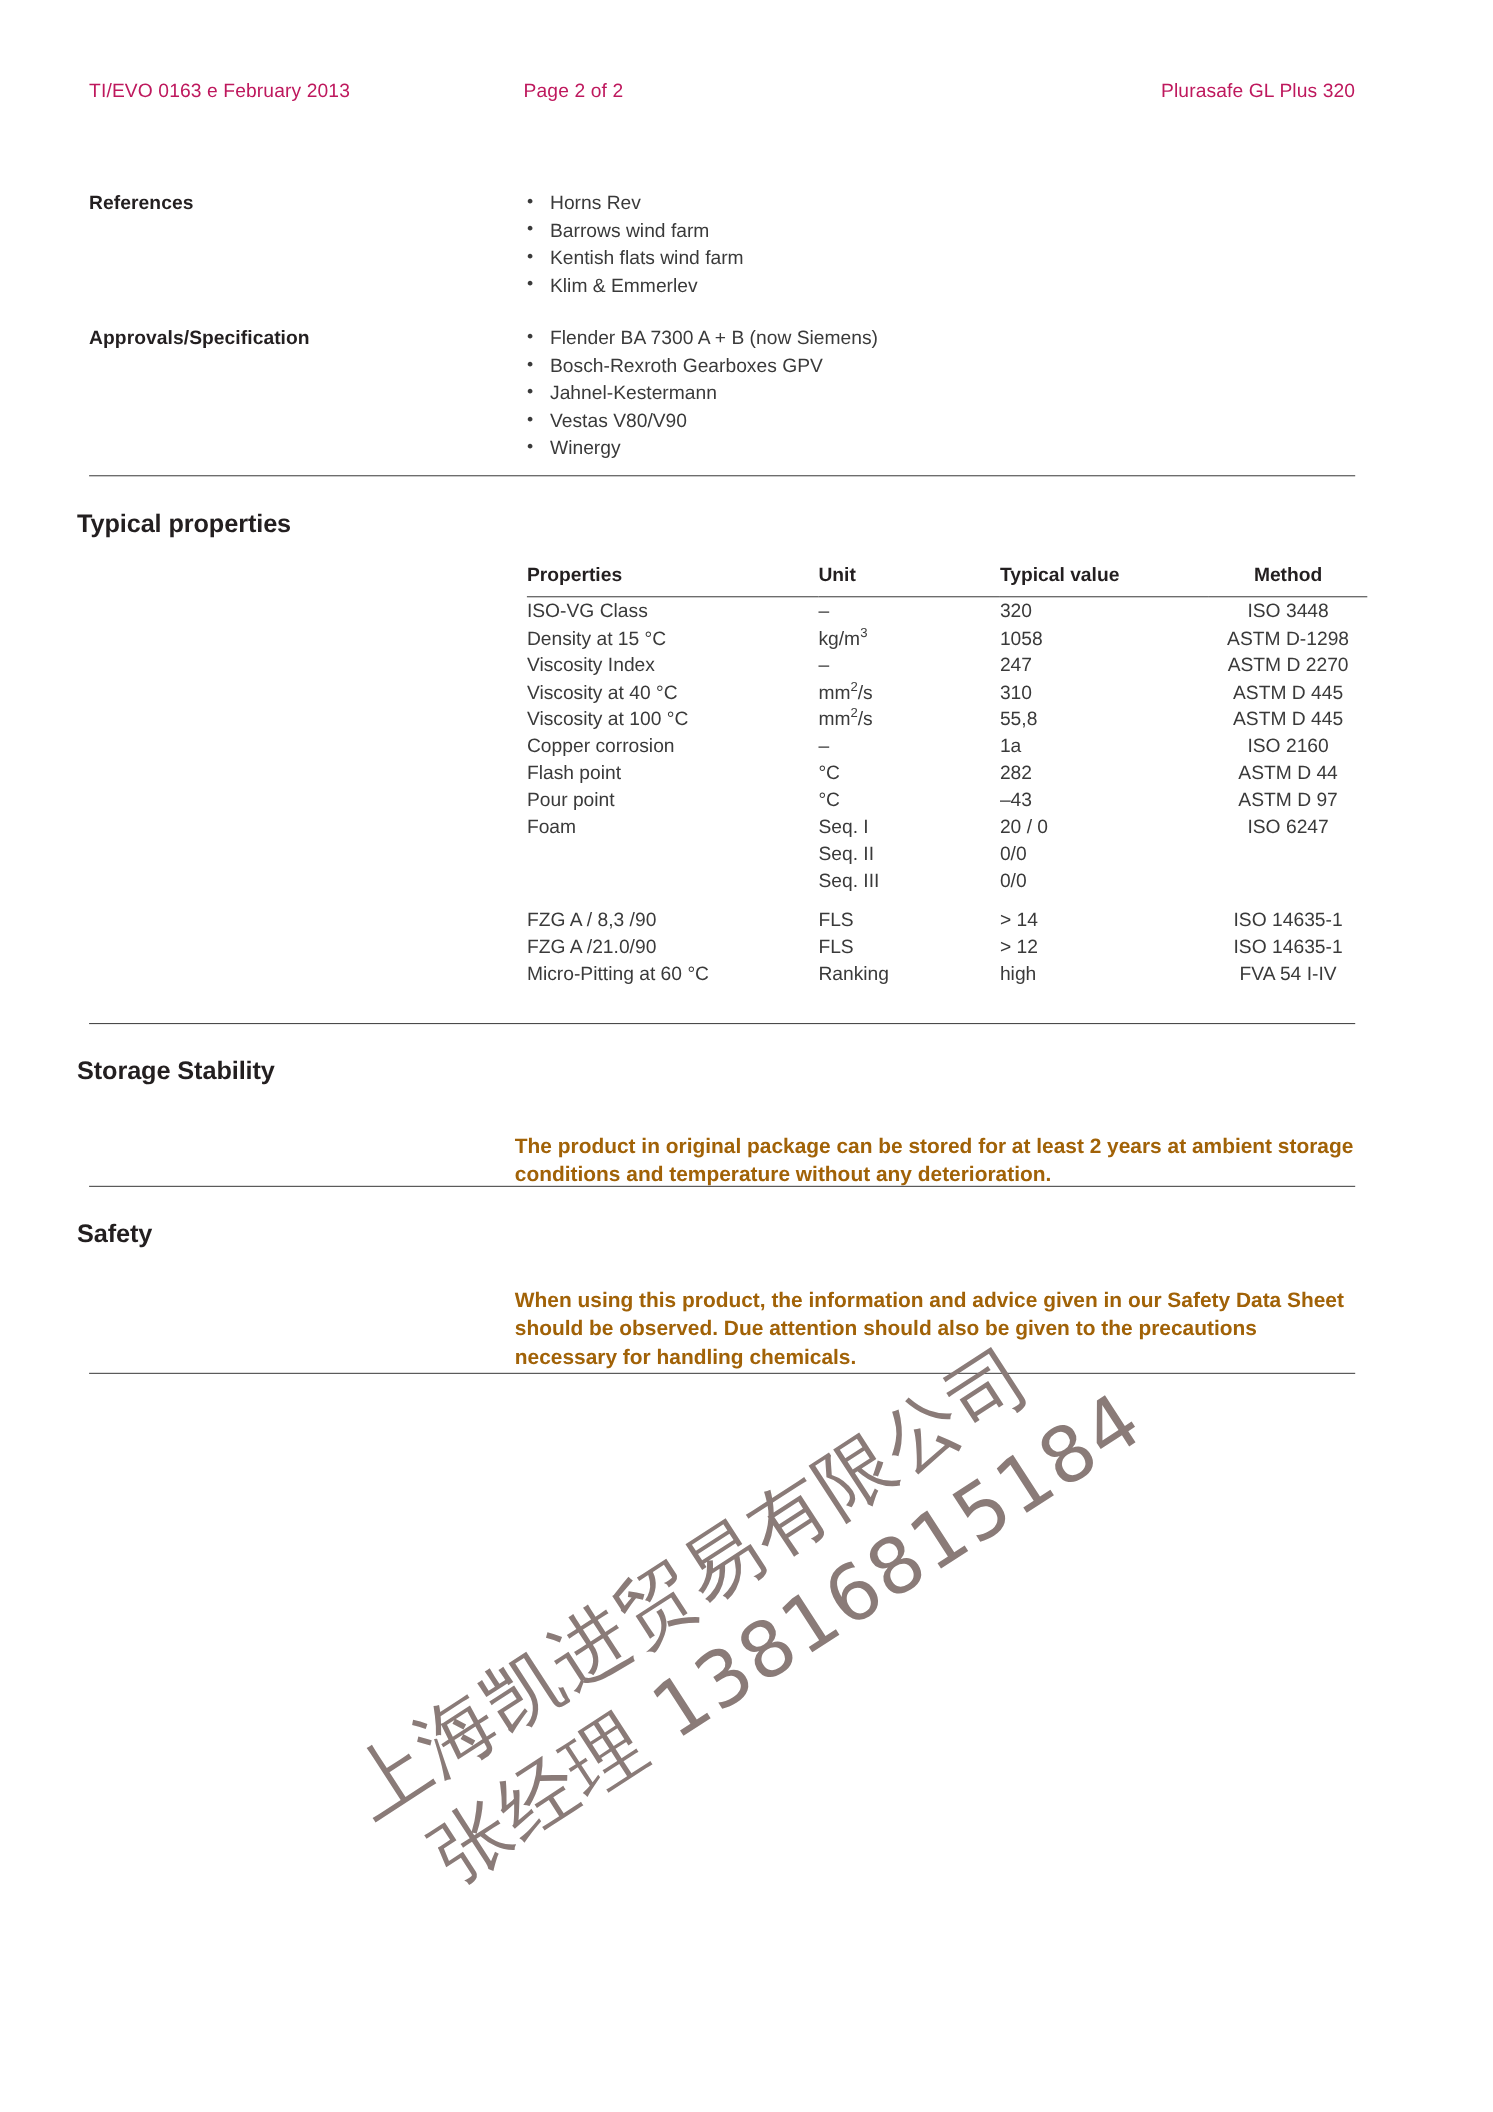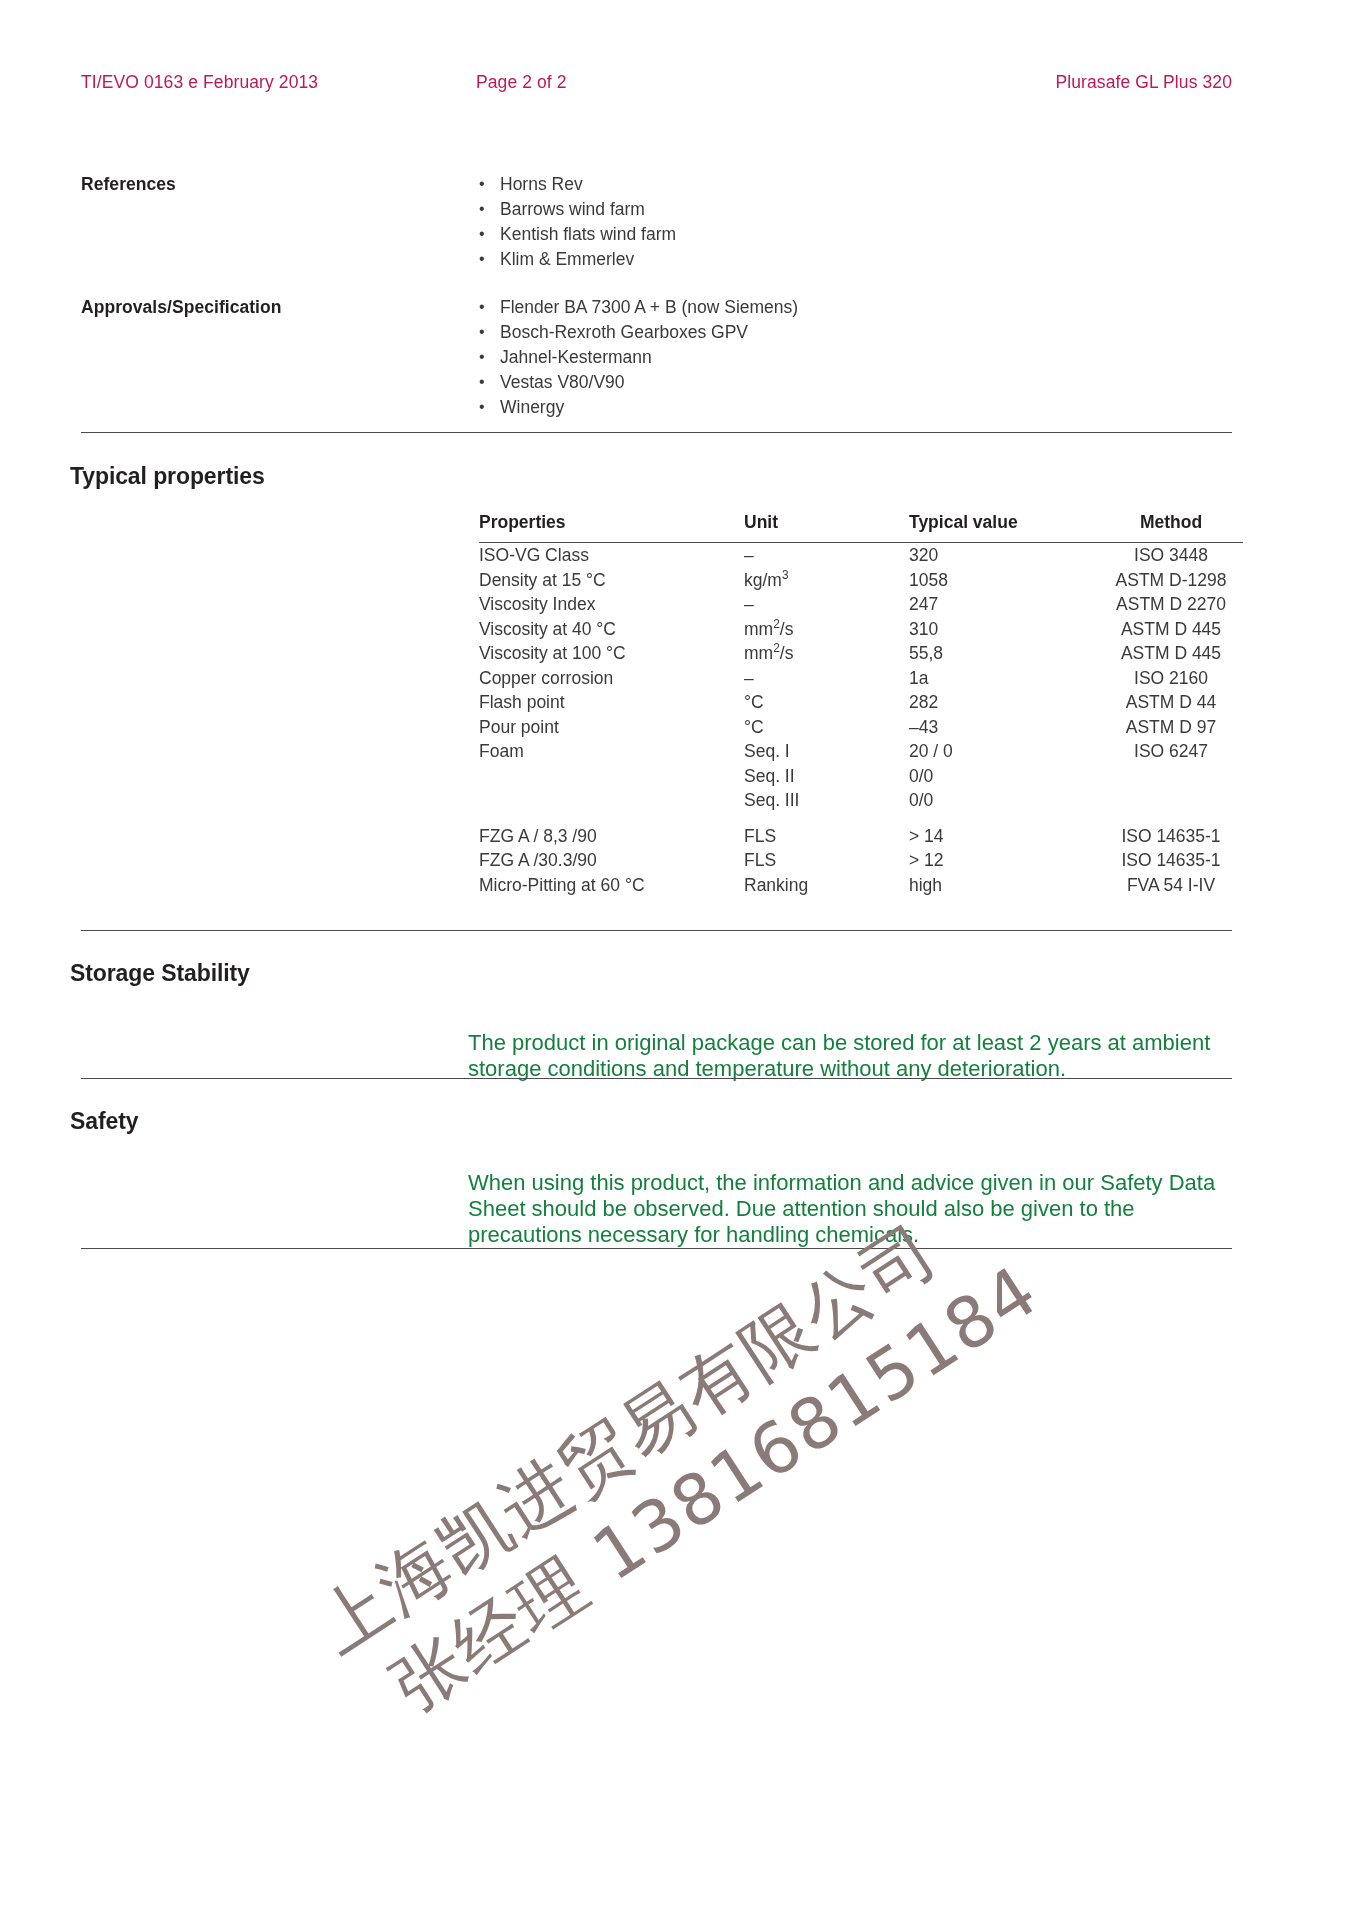--- a/index.html
+++ b/index.html
@@ -144,23 +144,24 @@
   .props .c-value  { width: 190px; }
   .props .c-method { width: auto; text-align: center; }
   .props td.spacer-row { height: 11px; line-height: 11px; }
   sup { font-size: 0.68em; vertical-align: super; line-height: 0; }
 
   
   .para {
     position: absolute;
     left: 468px;
     width: 764px;
-    font-size: 22px;
+    font-size: 19px;
     line-height: 26px;
-    color: #15803d;
+    color: #a16207;
+    font-weight: bold;
   }
 
   
   .watermark {
     position: absolute;
     left: 0;
     top: 1180px;
     width: 1357px;
     height: 560px;
     pointer-events: none;
@@ -312,21 +313,21 @@
         <tr>
           <td class="spacer-row" colspan="4"></td>
         </tr>
         <tr>
           <td class="c-prop">FZG A / 8,3 /90</td>
           <td class="c-unit"><span>FLS</span></td>
           <td class="c-value">&gt; 14</td>
           <td class="c-method">ISO 14635-1</td>
         </tr>
         <tr>
-          <td class="c-prop">FZG A /30.3/90</td>
+          <td class="c-prop">FZG A /21.0/90</td>
           <td class="c-unit"><span>FLS</span></td>
           <td class="c-value">&gt; 12</td>
           <td class="c-method">ISO 14635-1</td>
         </tr>
         <tr>
           <td class="c-prop">Micro-Pitting at 60 °C</td>
           <td class="c-unit"><span>Ranking</span></td>
           <td class="c-value">high</td>
           <td class="c-method">FVA 54 I-IV</td>
         </tr>

